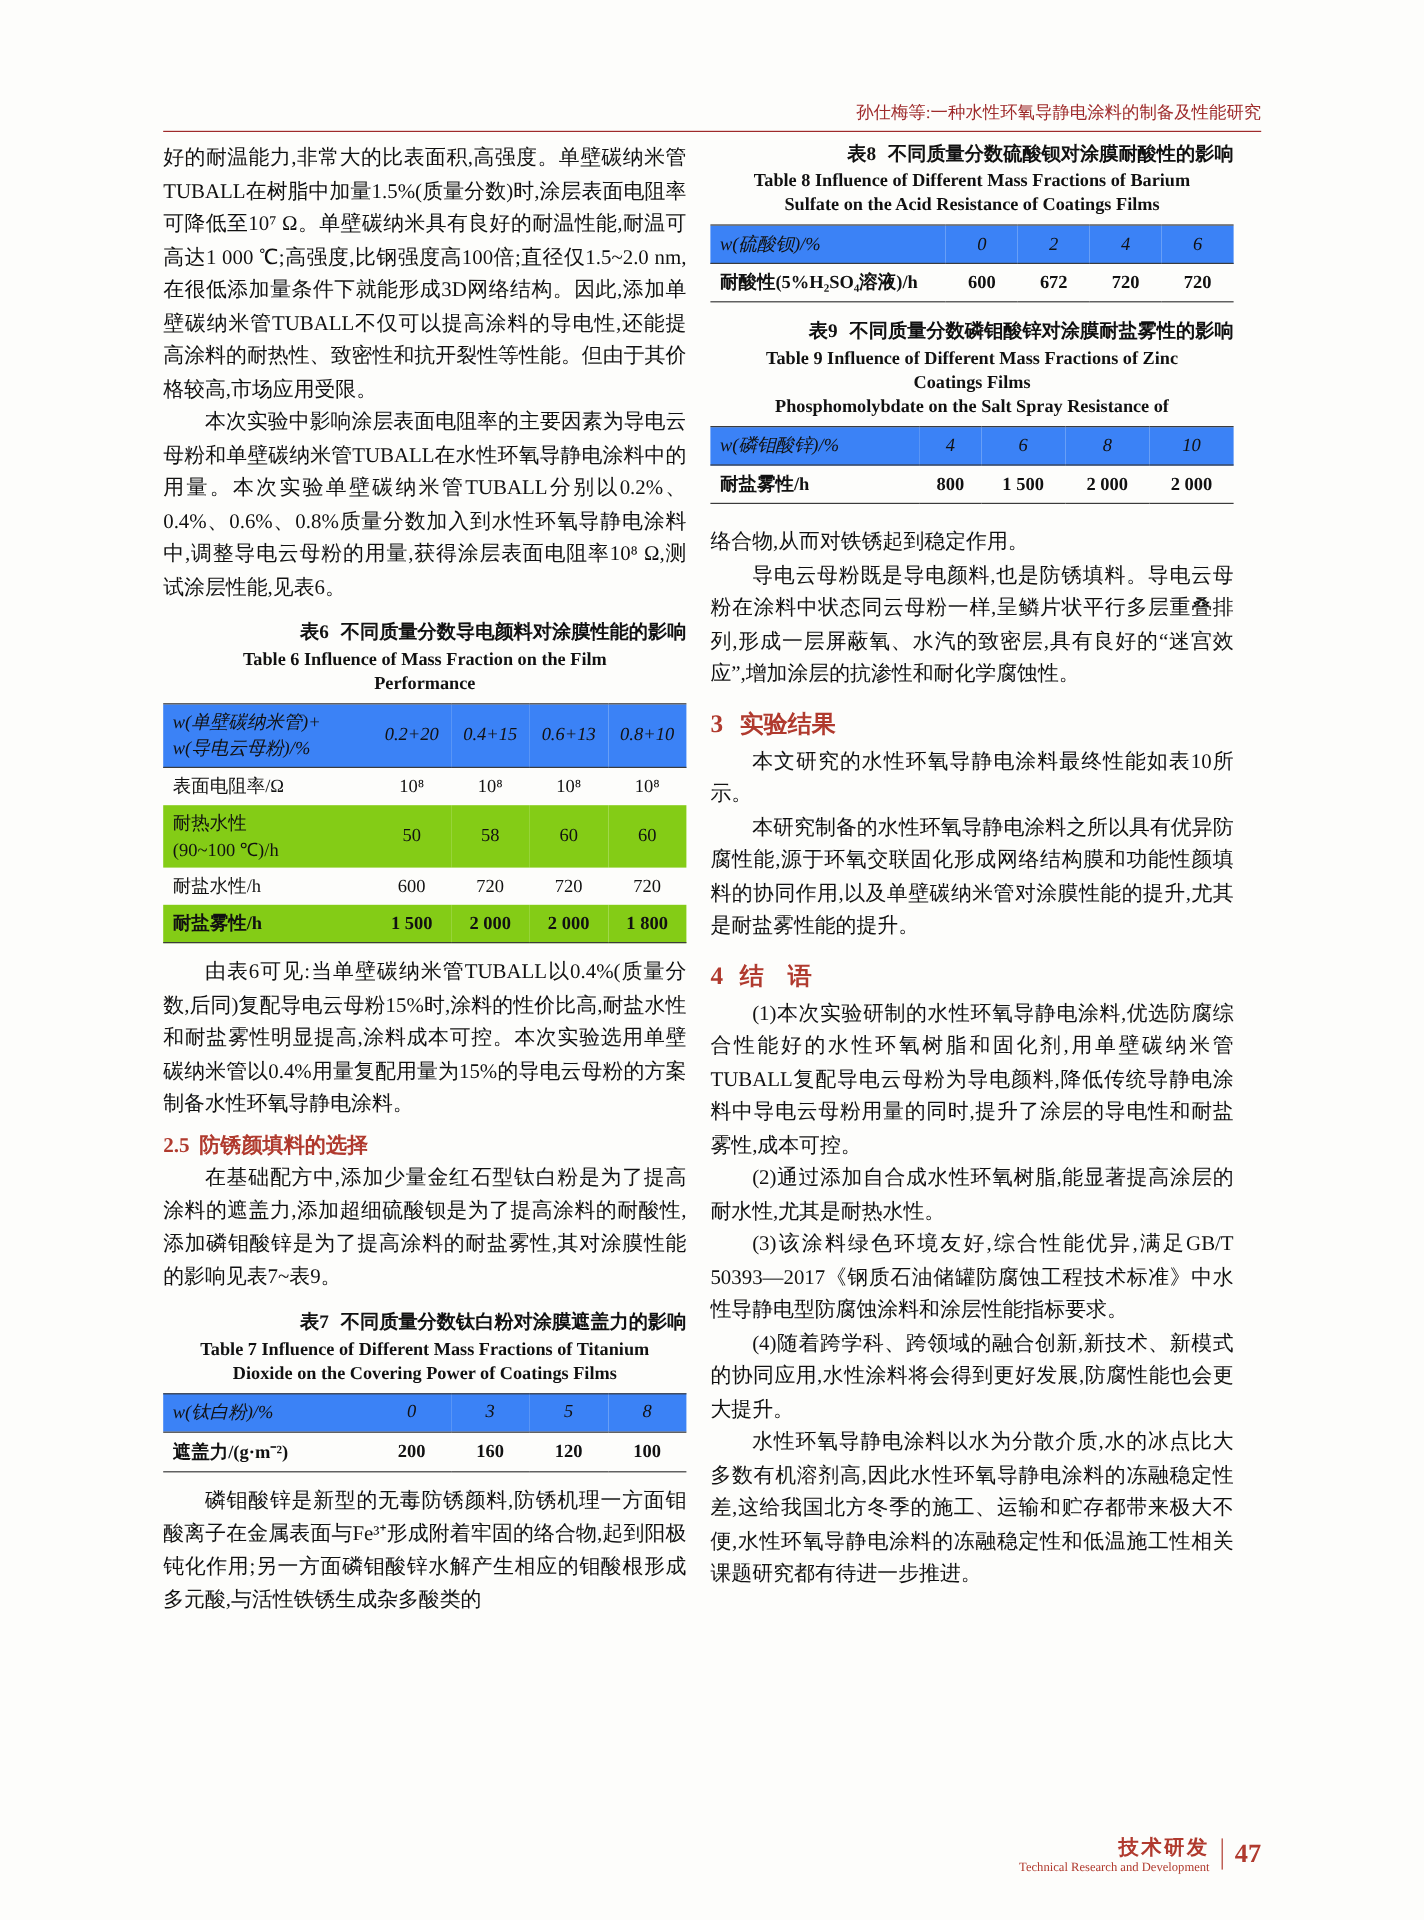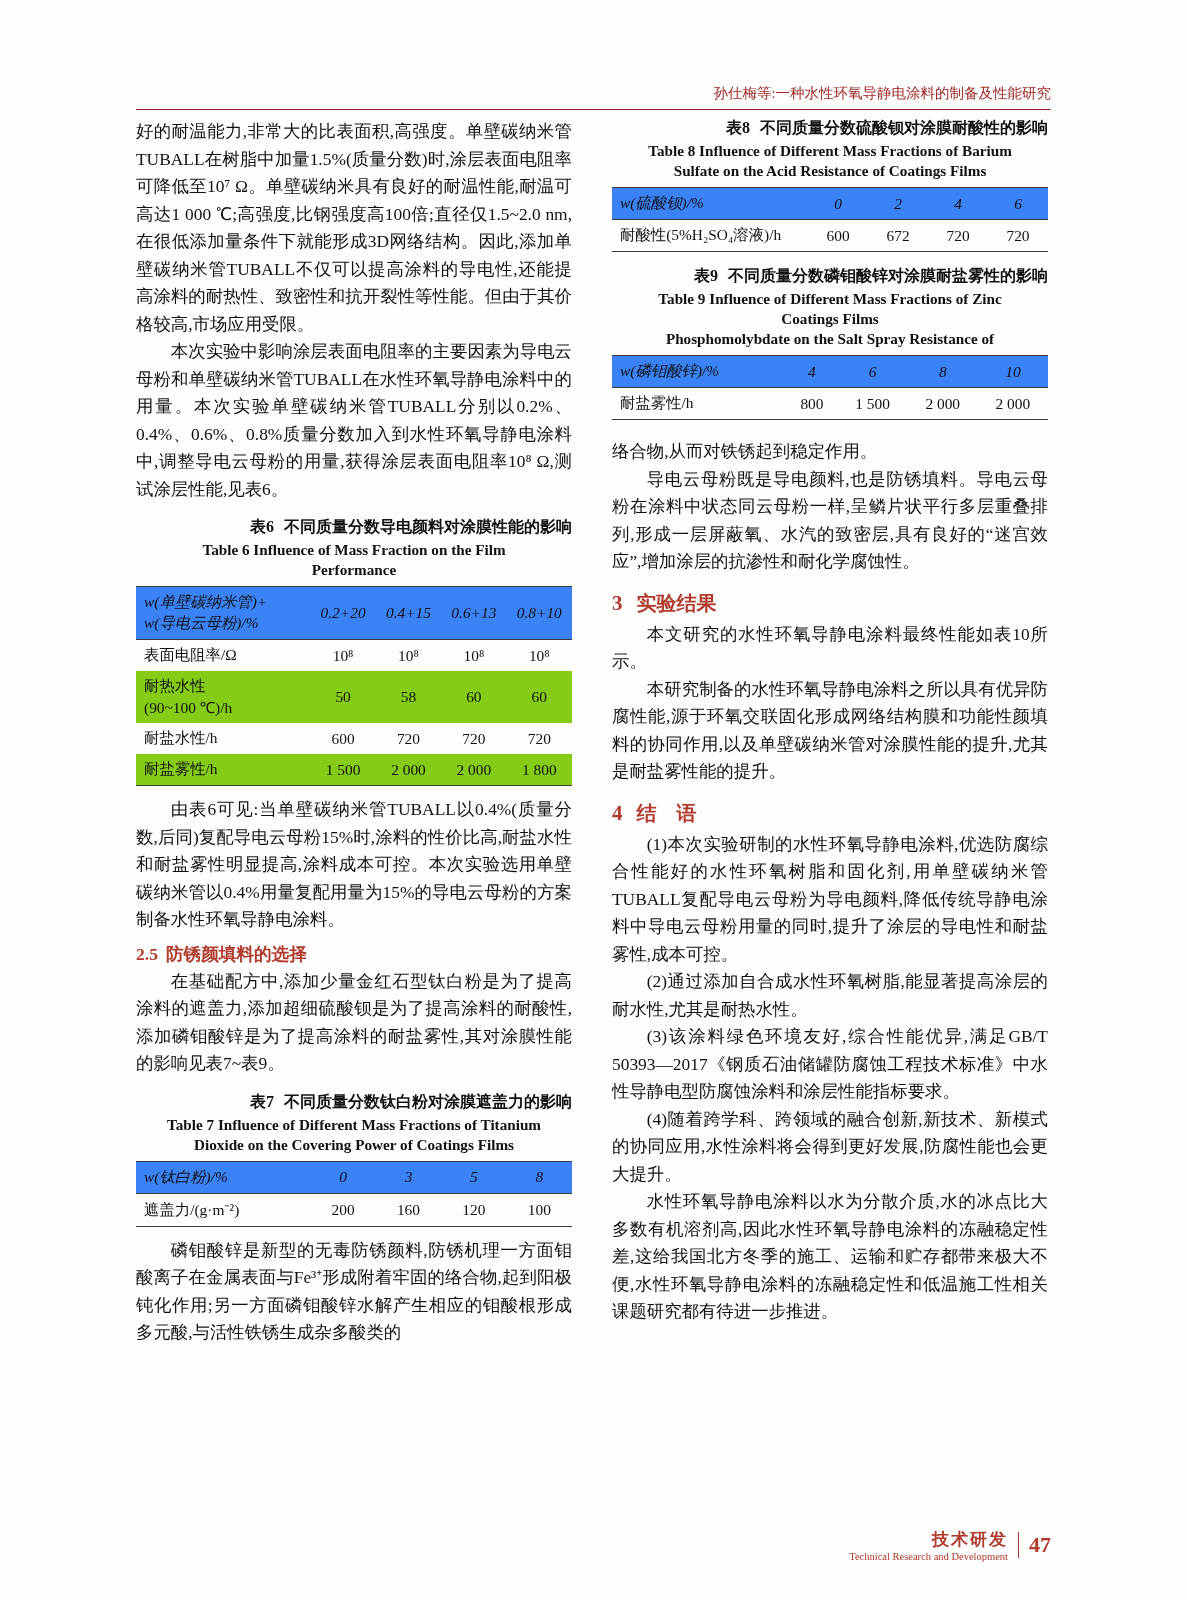--- a/index.html
+++ b/index.html
@@ -10,21 +10,21 @@
     padding-left:12px;
   }
   .running-head{
     position:absolute;top:84px;left:136px;right:136px;
     text-align:right;font-size:14.5px;color:#9e2a2a;
     font-family:"Liberation Serif",serif;
     padding-bottom:6px;border-bottom:1.2px solid #9e2a2a;
   }
   .columns{
     position:absolute;top:118px;left:136px;right:136px;bottom:110px;
-    display:flex;gap:40px;
+    display:flex;gap:20px;
   }
   .col{width:436px;}
   p{
     margin:0 0 0 0;
     font-size:17.4px;line-height:1.58;color:#111;
     text-align:justify;
     font-family:"Liberation Serif",serif;
   }
   p.ind{text-indent:2em;}
   .sec-h{
@@ -44,21 +44,21 @@
   .tbl-cap-cn .lbl{margin-right:10px;}
   .tbl-cap-en{
     text-align:center;font-size:15.2px;font-weight:bold;color:#111;
     line-height:1.32;margin-bottom:6px;
     font-family:"Liberation Serif",serif;
   }
   table{border-collapse:collapse;width:100%;font-size:15.4px;}
   table td{padding:5px 4px;text-align:center;color:#111;}
   table td.lead{text-align:left;padding-left:8px;}
   .t-top{border-top:1.6px solid #3b3b3b;}
-  .t-bot{border-bottom:1.6px solid #3b3b3b;}
+  .t-bot{border-bottom:1.6px solid #3b3b3b;font-weight:bold;}
   .t-mid{border-bottom:1px solid #3b3b3b;}
   .hdrow{background:#3b82f6;font-style:italic;}
   .shade{background:#84cc16;}
   .footer{
     position:absolute;right:136px;bottom:38px;text-align:right;
   }
   .footer .cn{color:#b03a2e;font-weight:bold;font-size:17px;letter-spacing:2px;}
   .footer .en{color:#b03a2e;font-size:10.5px;font-family:"Liberation Serif",serif;}
   .footer .pg{
     display:inline-block;color:#b03a2e;font-size:22px;font-weight:bold;

